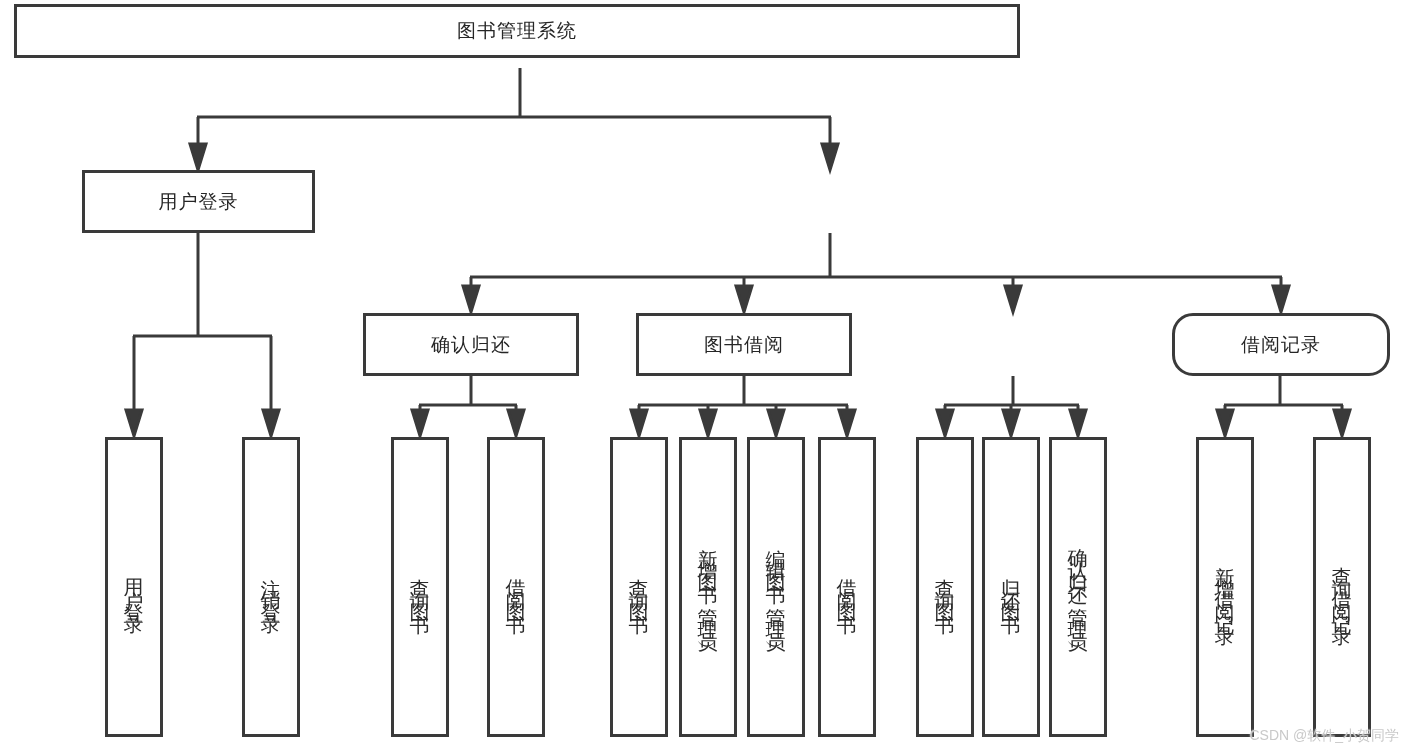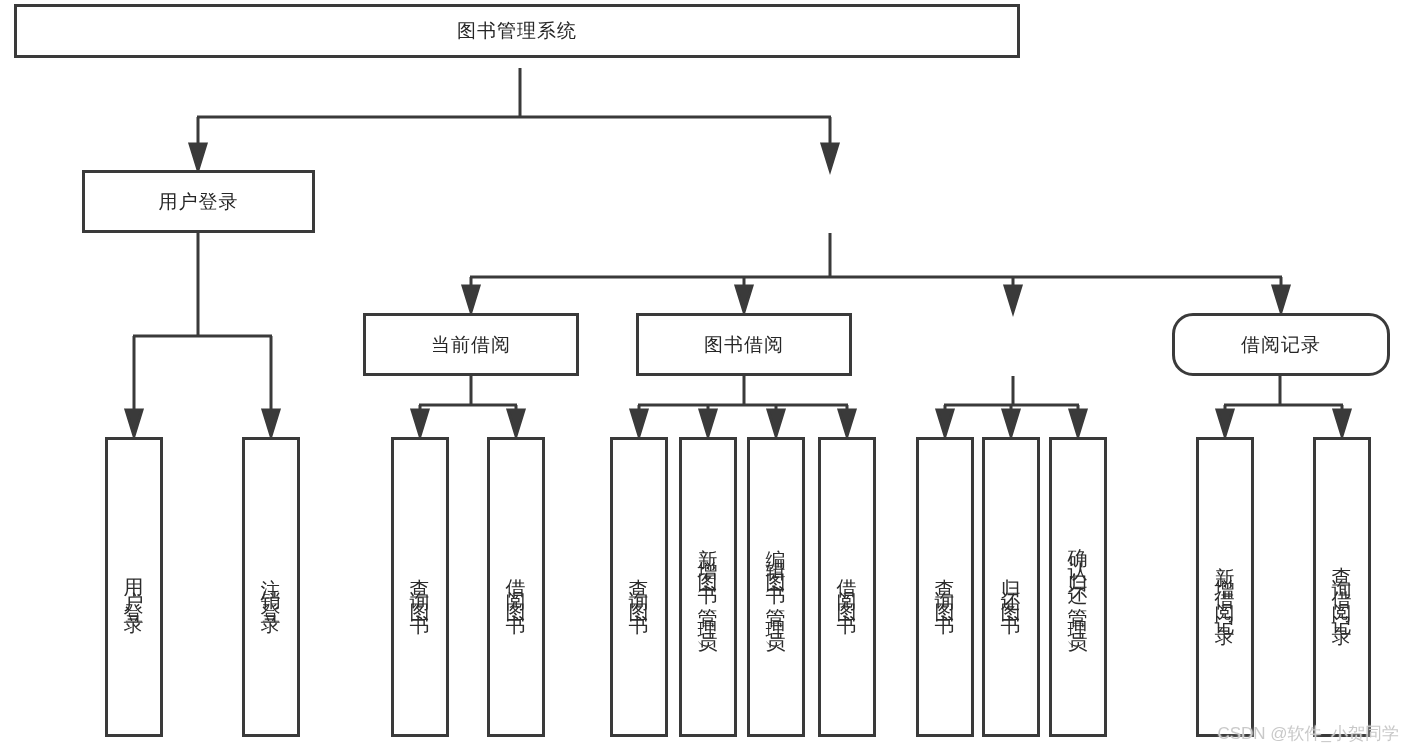--- a/index.html
+++ b/index.html
@@ -39,21 +39,21 @@
     letter-spacing: 12px;
     line-height: 1;
     white-space: nowrap;
     color: #2b2b2b;
   }
   .watermark {
     position: absolute;
     right: 6px;
     bottom: 2px;
     z-index: 3;
-    font-size: 17px;
+    font-size: 14px;
     color: #c9c9c9;
     text-shadow: 0 0 2px #ffffff;
     white-space: nowrap;
   }
 </style>
 </head>
 <body>
 
 <div class="canvas">
 
@@ -104,21 +104,21 @@
       <path d="M1280,376 V405 M1224,405 H1343 M1225,405 V413 M1342,405 V413" fill="none"></path>
       <polygon points="1217,410 1233,410 1225,436"></polygon>
       <polygon points="1334,410 1350,410 1342,436"></polygon>
     </g>
   </svg>
 
   <div class="node hnode" style="left:14px; top:4px; width:1006px; height:54px;">图书管理系统</div>
 
   <div class="node hnode" style="left:82px; top:170px; width:233px; height:63px;">用户登录</div>
 
-  <div class="node hnode" style="left:363px; top:313px; width:216px; height:63px;">当前借阅</div>
+  <div class="node hnode" style="left:363px; top:313px; width:216px; height:63px;">确认归还</div>
   <div class="node hnode" style="left:636px; top:313px; width:216px; height:63px;">图书借阅</div>
   <div class="node hnode" style="left:1172px; top:313px; width:218px; height:63px;border-radius:21px;">借阅记录</div>
 
   <div class="node vnode" style="left:105px; top:437px; width:58px; height:300px;">
     <span>用户登录</span>
   </div>
   <div class="node vnode" style="left:242px; top:437px; width:58px; height:300px;">
     <span>注销登录</span>
   </div>
 

